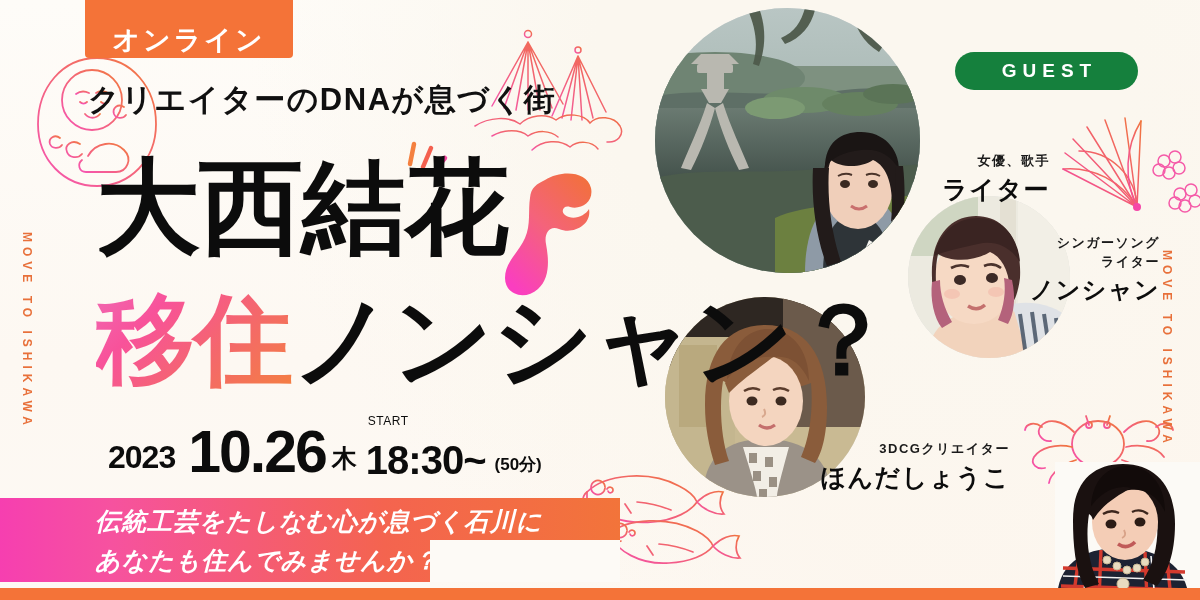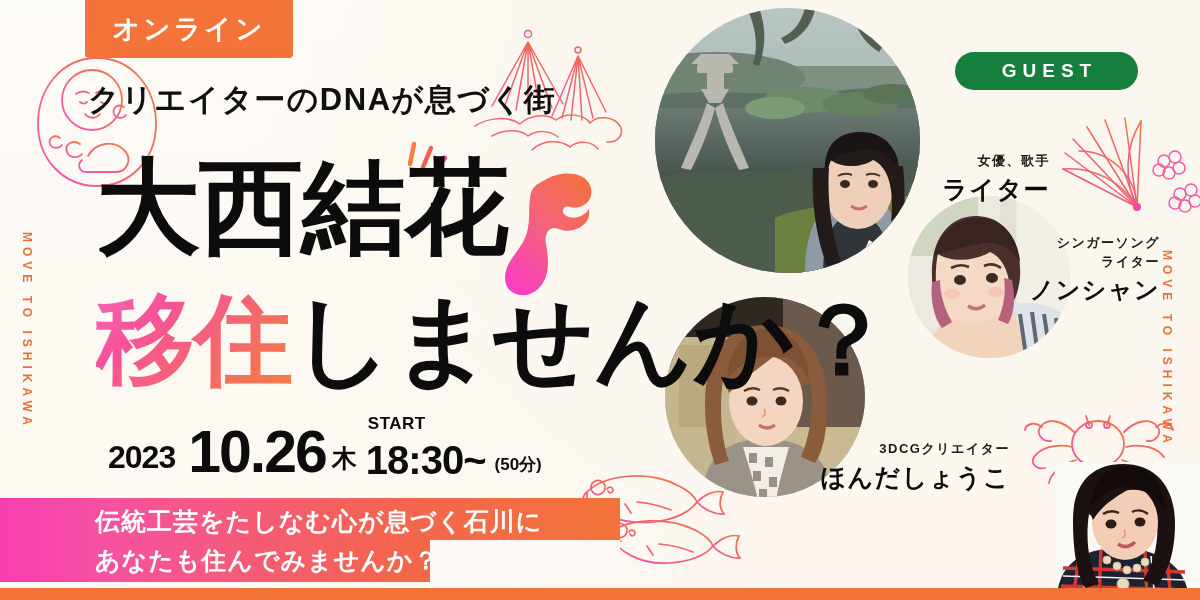--- a/index.html
+++ b/index.html
@@ -23,21 +23,21 @@
     background:
       radial-gradient(circle at 72% 8%,  #fbf7ef 0 26%, rgba(251,247,239,0) 60%),
       radial-gradient(circle at 96% 72%, #fdf6ee 0 24%, rgba(253,246,238,0) 60%),
       linear-gradient(180deg,#fefcf8 0%,#fdf8f2 60%,#fdf9f4 100%);
   }
 
   
   .online-badge{
     position:absolute; left:85px; top:0; width:208px; height:58px;
     background:#f47338; color:#fff;
-    display:flex; align-items:center; justify-content:center;
+    display:flex; align-items:flex-end; justify-content:center;
     font-weight:700; font-size:27px; letter-spacing:3px;
     border-radius:0 0 4px 4px;
   }
 
   
   .vmove{
     position:absolute;
     writing-mode:vertical-rl;
     font-size:12px; font-weight:700; letter-spacing:5px;
     color:#e8703a;
@@ -71,30 +71,31 @@
   .dateline{
     position:absolute; left:108px; top:424px;
     display:flex; align-items:flex-end; color:#0c0c0c; white-space:nowrap;
   }
   .d-year{ font-size:32px; font-weight:800; letter-spacing:-1px; padding-bottom:4px;}
   .d-md  { font-size:59px; font-weight:800; letter-spacing:-2px; margin-left:13px; line-height:.95;}
   .d-dow { font-size:25px; font-weight:800; margin-left:6px; padding-bottom:5px;}
   .d-startwrap{ position:relative; margin-left:9px; }
   .d-start{
     position:absolute; left:2px; top:-26px;
-    font-size:17px; font-weight:700; letter-spacing:0.5px;
+    font-size:12px; font-weight:400; letter-spacing:0.5px;
   }
   .d-time{ font-size:40px; font-weight:800; letter-spacing:-1px; line-height:1;}
   .d-dur { font-size:17px; font-weight:700; margin-left:9px; padding-bottom:4px;}
 
   
   .banner{
     position:absolute; left:0; top:498px; width:620px; height:84px;
     background:linear-gradient(90deg,#f63fb0 0%,#f6529f 18%,#f4644f 62%,#f2743a 100%);
     color:#fff;
+    font-style:italic;
   }
   .banner .mask{
     position:absolute; right:0; top:42px; width:190px; height:42px;
     background:#fdfaf6;
   }
   .banner-l1{
     position:absolute; left:95px; top:7px;
     font-size:25px; font-weight:800; letter-spacing:1px; white-space:nowrap;
   }
   .banner-l2{
@@ -475,21 +476,21 @@
   <div class="online-badge">
     <span>オンライン</span>
   </div>
 
   <div class="vmove left">MOVE TO ISHIKAWA</div>
   <div class="vmove right">MOVE TO ISHIKAWA</div>
 
   <div class="subhead">クリエイターのDNAが息づく街</div>
   <div class="bigline1">大西結花</div>
   <div class="bigline2">
-    <span class="grad-kanji">移住</span><span>しませんか？</span>
+    <span class="grad-kanji">移住</span><span>ノンシャン？</span>
   </div>
 
   <div class="dateline">
     <span class="d-year">2023</span>
     <span class="d-md">10.26</span>
     <span class="d-dow">木</span>
     <span class="d-startwrap">
       <span class="d-start">START</span>
       <span class="d-time">18:30~</span>
     </span>

